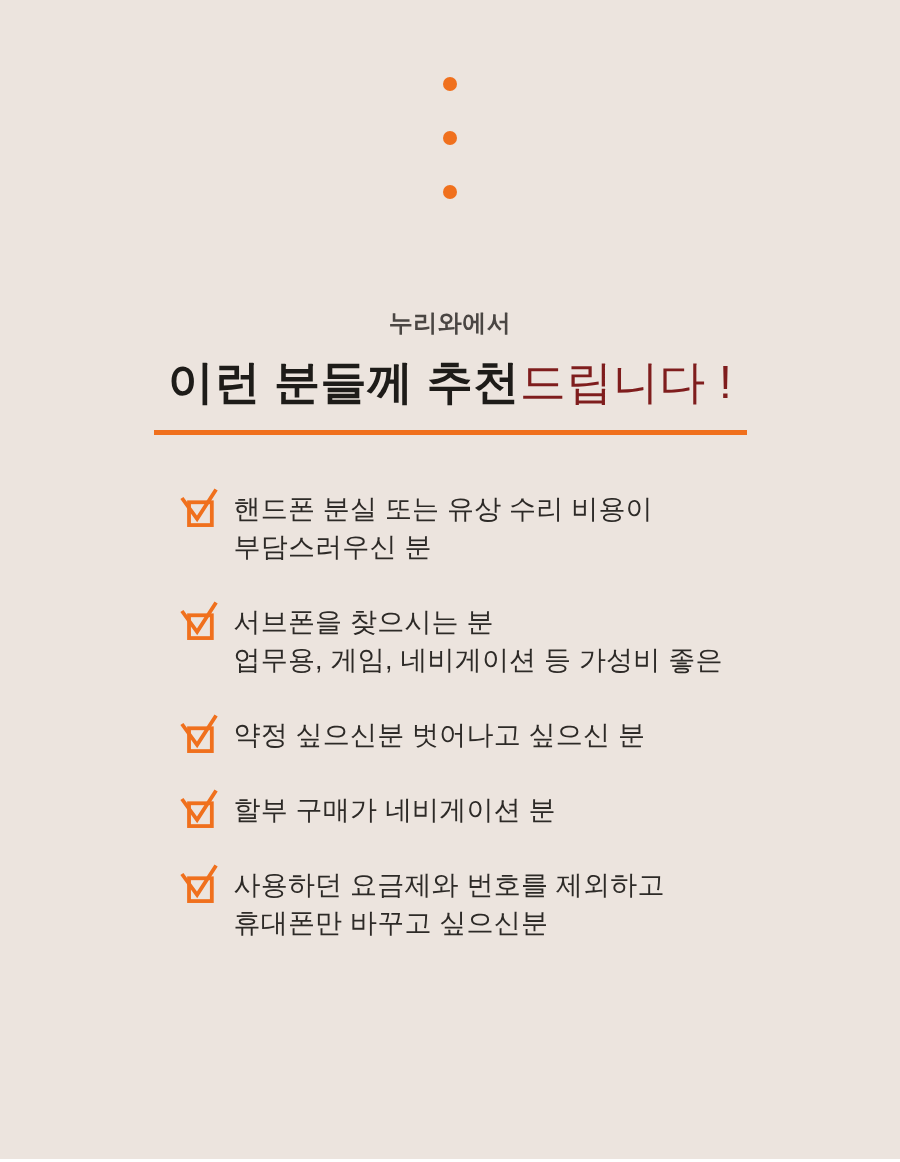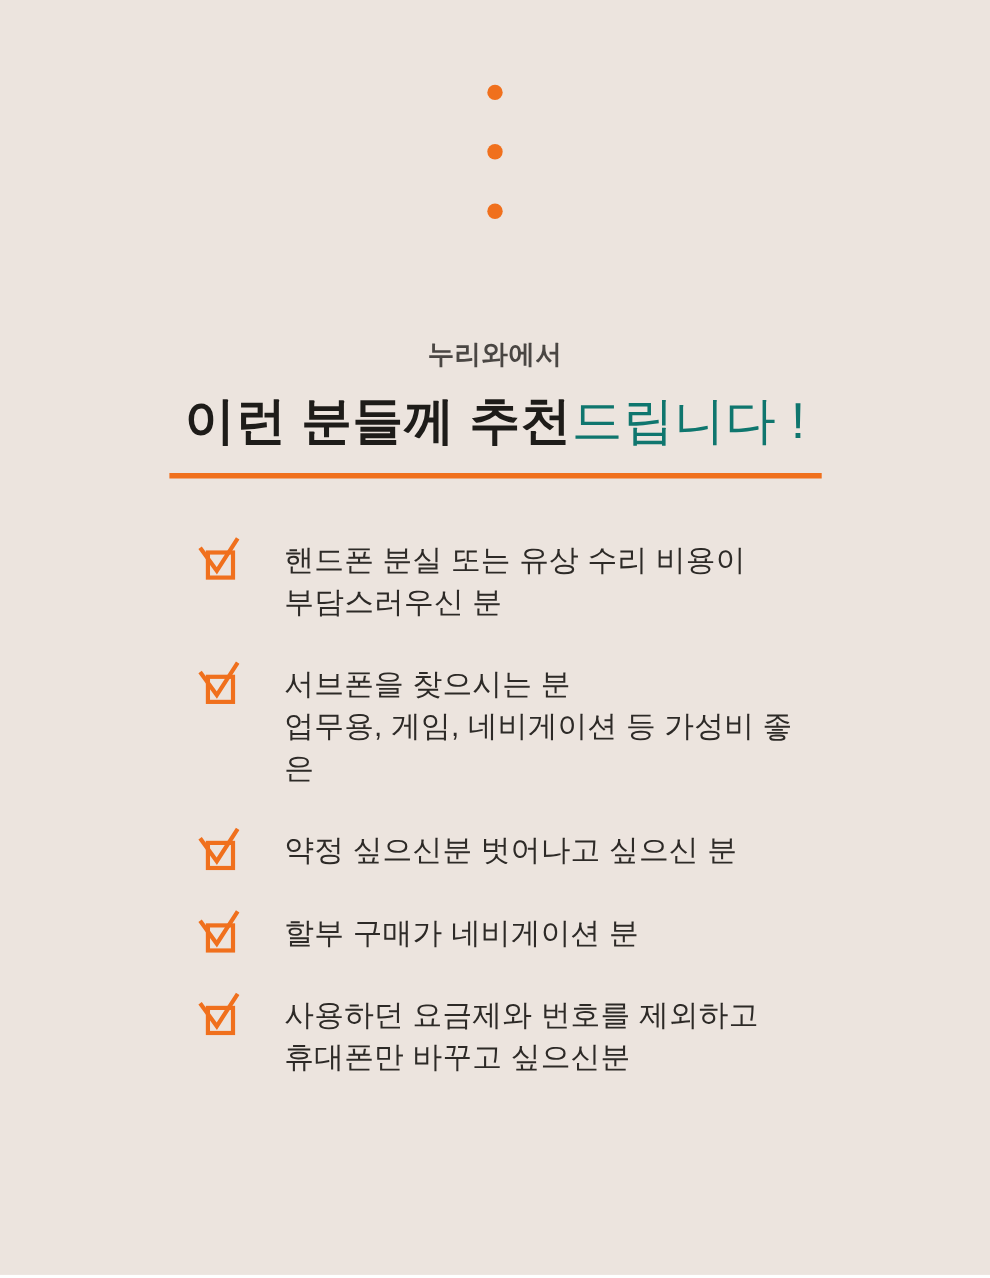--- a/index.html
+++ b/index.html
@@ -45,21 +45,21 @@
     line-height: 56px;
     letter-spacing: 0.5px;
   }
   .headline .strong {
     font-weight: 800;
     color: #1e1c19;
     margin-top: 38px;
   }
   .headline .rest {
     font-weight: 400;
-    color: #0f766e;
+    color: #7f1d1d;
   }
   .divider {
     width: 593px;
     height: 5px;
     margin: 20px auto 0 auto;
     background: var(--accent, #f0701d);
   }
   
   .checklist {
     width: 593px;
@@ -79,21 +79,21 @@
     height: 41px;
     margin-top: -3px;
   }
   .check-icon svg { display: block; width: 38px; height: 41px; }
   .check-text {
     font-size: 27px;
     line-height: 38px;
     letter-spacing: 0.2px;
     color: #2d2a27;
   }
-  .check-line { display: block; margin-left: 25px; }
+  .check-line { display: block; }
   
   .bottom-edge {
     position: absolute;
     left: 0; right: 0; bottom: 0;
     height: 3px;
     background: #ffffff;
   }
 </style>
 </head>
 <body>

